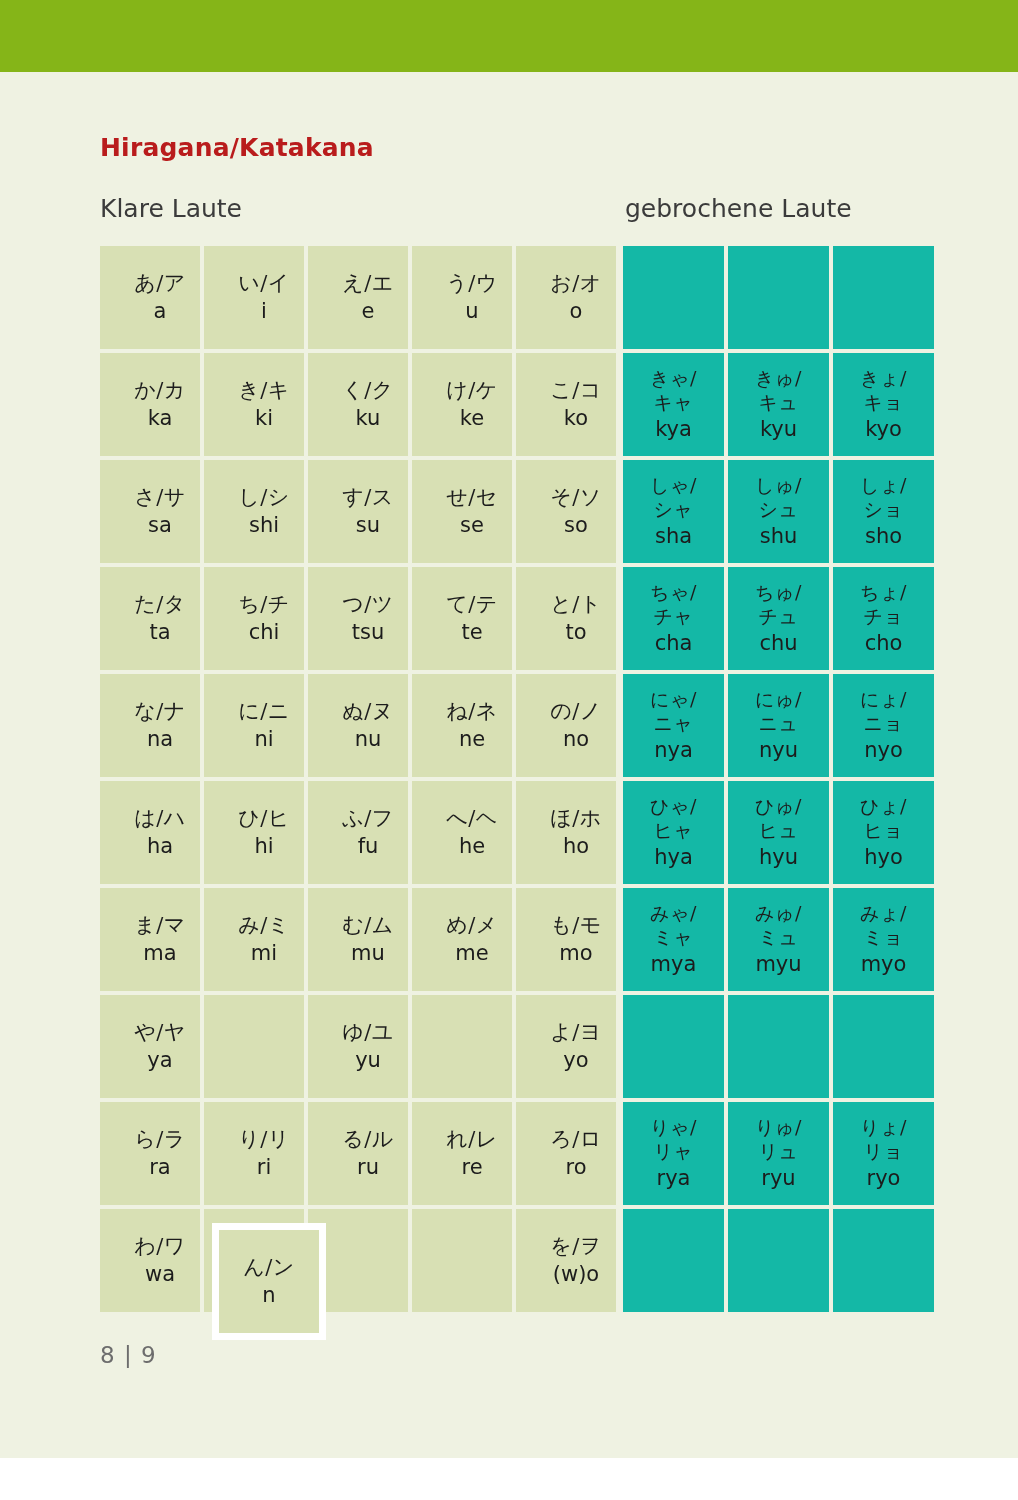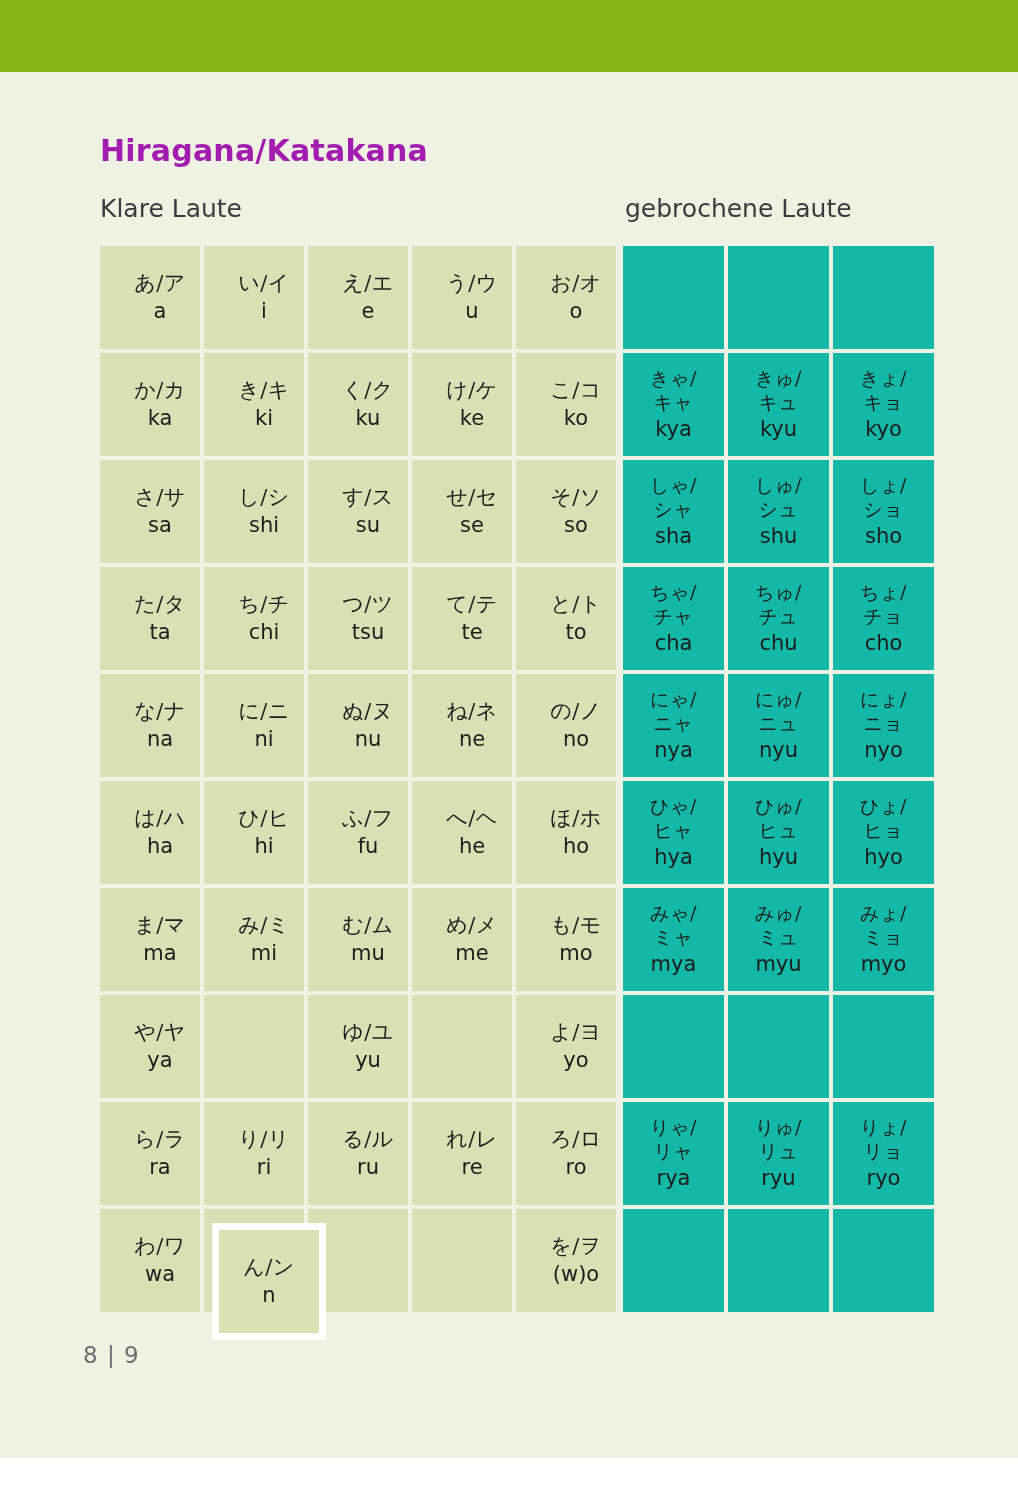--- a/index.html
+++ b/index.html
@@ -31,23 +31,23 @@
     left: 0;
     top: 0;
     width: 1018px;
     height: 72px;
     background: #85b518;
   }
   .title {
     position: absolute;
     left: 100px;
     top: 133px;
-    font-size: 30px;
+    font-size: 25px;
     font-weight: bold;
-    color: #a21caf;
+    color: #b91c1c;
     letter-spacing: 0.2px;
   }
   .subhead-left {
     position: absolute;
     left: 100px;
     top: 194px;
     font-size: 25px;
     color: #3b3b3b;
     font-weight: normal;
   }
@@ -131,21 +131,21 @@
     z-index: 5;
     display: flex;
     flex-direction: column;
     align-items: center;
   }
   .row-wrap {
     position: relative;
   }
   .footer {
     position: absolute;
-    left: 83px;
+    left: 100px;
     top: 1342px;
     font-size: 23px;
     color: #6d6d6d;
     letter-spacing: 1px;
   }
 </style>
 </head>
 <body>
 
 <div class="page">

